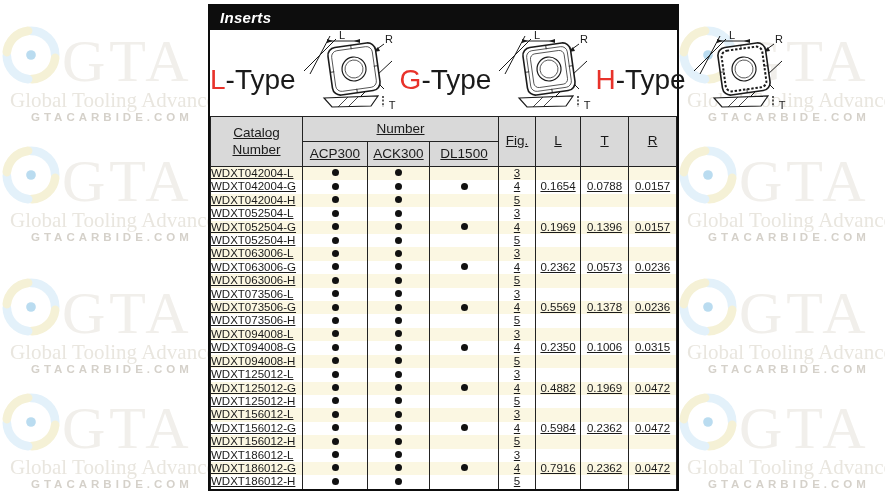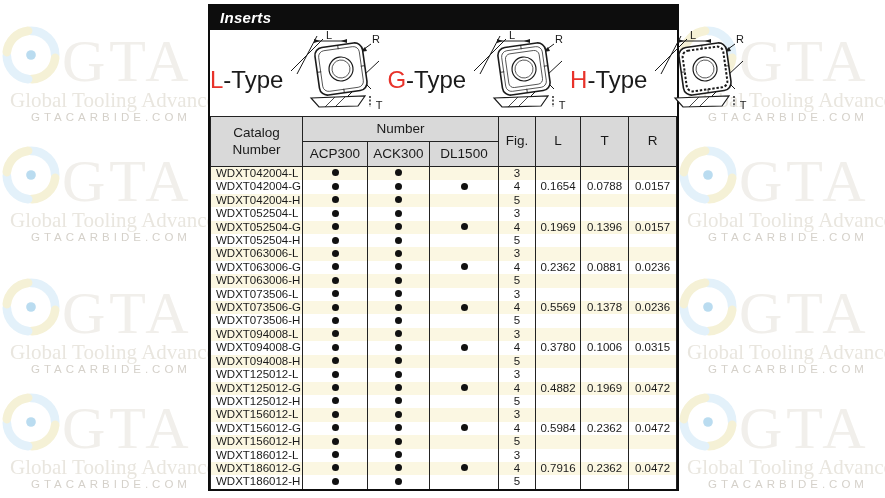--- a/index.html
+++ b/index.html
@@ -7,47 +7,47 @@
               font-family:"Liberation Sans", sans-serif; color:#1a1a1a; }
   body { position:relative; }
 
   
   .wm { position:absolute; width:210px; height:98px; pointer-events:none; }
   .wm-swirl { position:absolute; left:2px; top:0; width:58px; height:58px; }
   .wm-gta { position:absolute; left:62px; top:5px; font-family:"Liberation Serif", serif;
             font-size:60px; line-height:1; letter-spacing:4px; color:#f1efeb;text-align:right; }
   .wm-tagline { position:absolute; left:10px; top:62px; font-family:"Liberation Serif", serif;
             font-size:21px; color:#e9e6df; white-space:nowrap; }
-  .wm-site { position:absolute; left:31px; top:85px; font-size:11.5px; font-weight:normal;
+  .wm-site { position:absolute; left:31px; top:85px; font-size:11.5px; font-weight:bold;
             letter-spacing:4px; color:#d5d1ca; white-space:nowrap; }
   .wm.l1{left:0;top:26px;} .wm.l2{left:0;top:146px;} .wm.l3{left:0;top:278px;} .wm.l4{left:0;top:393px;}
   .wm.r1{left:677px;top:26px;} .wm.r2{left:677px;top:146px;} .wm.r3{left:677px;top:278px;} .wm.r4{left:677px;top:393px;}
 
   
   .panel { position:absolute; left:208px; top:4px; width:471px; background:#bef264; z-index:5; }
   .title-bar { background:#0d0d0d; color:#fff; height:26px; display:flex; align-items:center;
                padding-left:10px; font-size:15px; font-weight:bold; font-style:italic;
                letter-spacing:.3px; border:2px solid #0d0d0d; }
   .content { border:2px solid #0d0d0d; border-top:none; background:#fff; }
 
   
   .diagrams { height:86px; display:flex; justify-content:space-evenly; align-items:center; }
   .diagram { display:flex; align-items:center; }
-  .type-label { font-size:24px; white-space:nowrap; margin-top:14px; }
+  .type-label { font-size:28px; white-space:nowrap; margin-top:14px; }
   .type-letter { color:#e8322a; }
   .dsvg { display:block; }
 
   
-  table { border-collapse:collapse; table-layout:fixed; width:100%; }
+  table { border-collapse:collapse; table-layout:fixed; width:100%;text-decoration:underline; }
   thead th { background:#d9d9d9; border:1px solid #222; font-weight:400;
              font-size:13.5px; padding:0; line-height:1.25; height:25px; }
   tbody td { border-left:1px solid #222; border-right:1px solid #222; padding:0;
              text-align:center; font-size:11.5px; line-height:13.4px; height:13.4px;
              white-space:nowrap; overflow:hidden; }
-  tbody td.cat { text-align:left; padding-left:5px; }
+  tbody td.cat { text-align:left; }
   tbody tr:nth-child(odd) { background:#fbf7e2; }
   .dot { display:inline-block; width:7px; height:7px; border-radius:50%;
          background:#111; vertical-align:middle; margin-top:-2px; }
 </style>
 </head>
 <body>
 
 <div class="wm l1">
   <svg class="wm-swirl" viewBox="0 0 60 60">
     <g fill="none" stroke-linecap="round">
@@ -379,21 +379,21 @@
             <td></td>
             <td></td>
           </tr>
           <tr>
             <td class="cat">WDXT063006-G</td>
             <td><span class="dot"></span></td>
             <td><span class="dot"></span></td>
             <td><span class="dot"></span></td>
             <td>4</td>
             <td>0.2362</td>
-            <td>0.0881</td>
+            <td>0.0573</td>
             <td>0.0236</td>
           </tr>
           <tr>
             <td class="cat">WDXT063006-H</td>
             <td><span class="dot"></span></td>
             <td><span class="dot"></span></td>
             <td></td>
             <td>5</td>
             <td></td>
             <td></td>
@@ -438,21 +438,21 @@
             <td></td>
             <td></td>
             <td></td>
           </tr>
           <tr>
             <td class="cat">WDXT094008-G</td>
             <td><span class="dot"></span></td>
             <td><span class="dot"></span></td>
             <td><span class="dot"></span></td>
             <td>4</td>
-            <td>0.3780</td>
+            <td>0.2350</td>
             <td>0.1006</td>
             <td>0.0315</td>
           </tr>
           <tr>
             <td class="cat">WDXT094008-H</td>
             <td><span class="dot"></span></td>
             <td><span class="dot"></span></td>
             <td></td>
             <td>5</td>
             <td></td>

